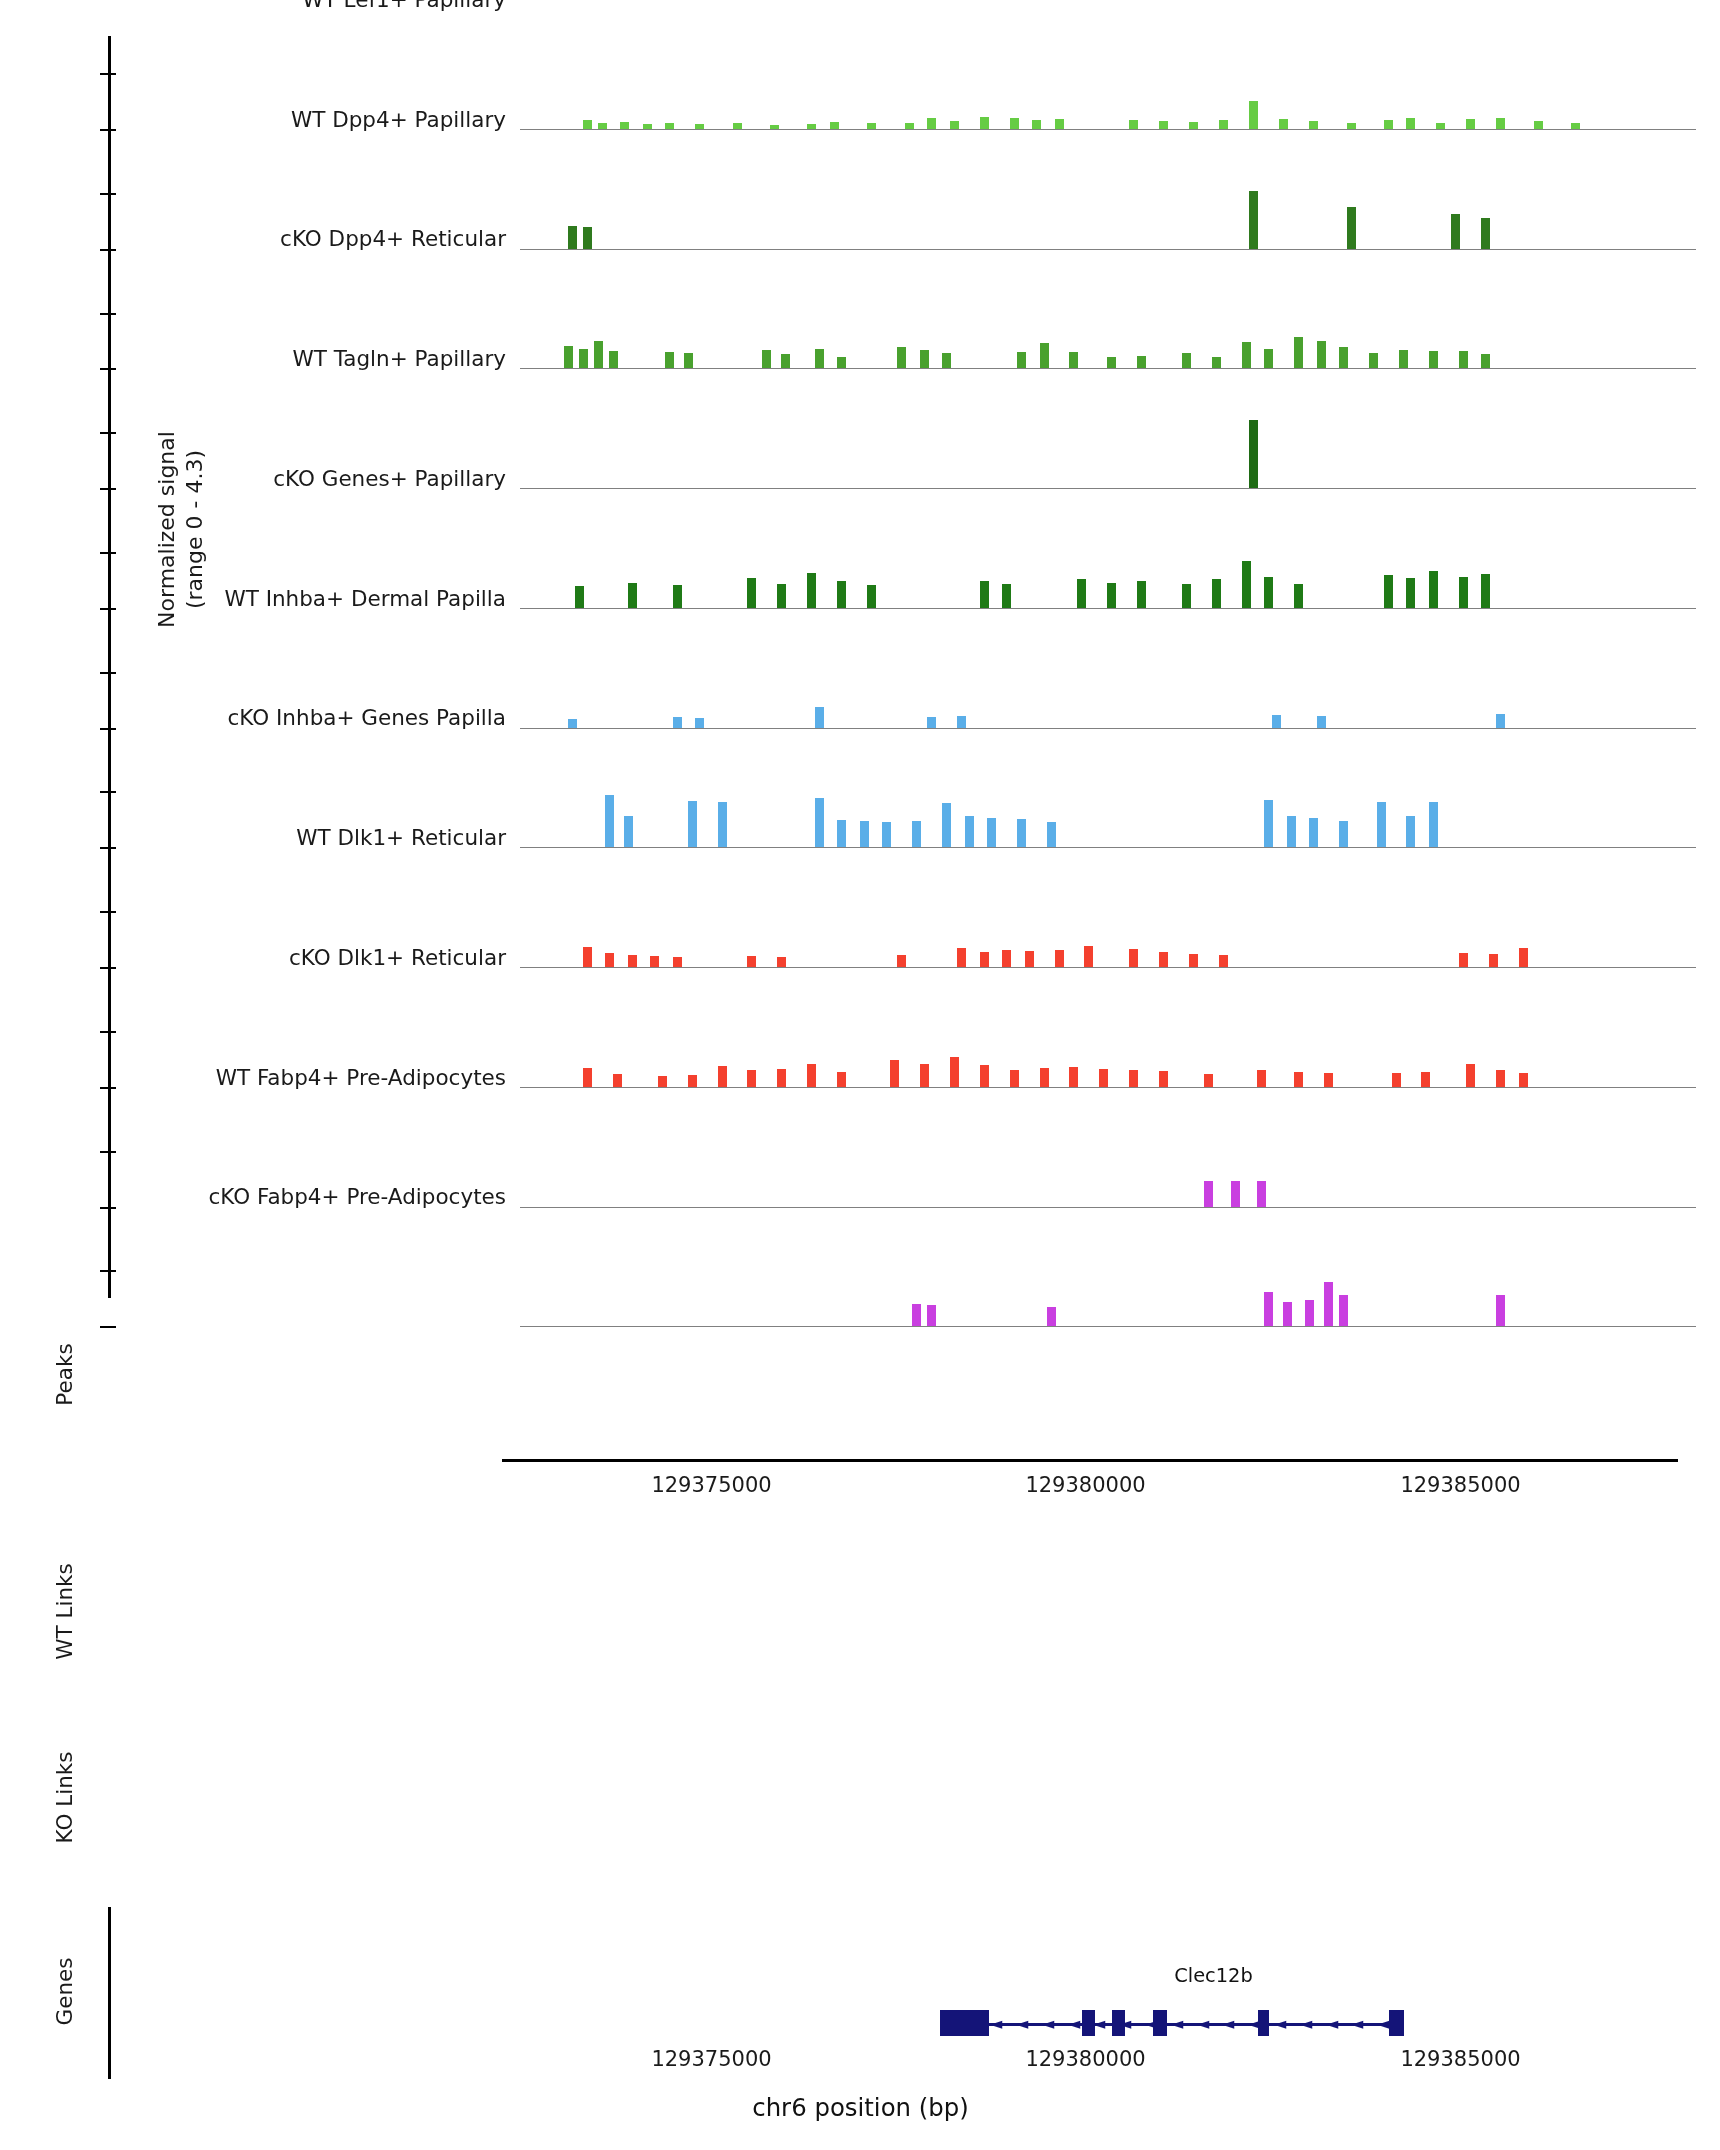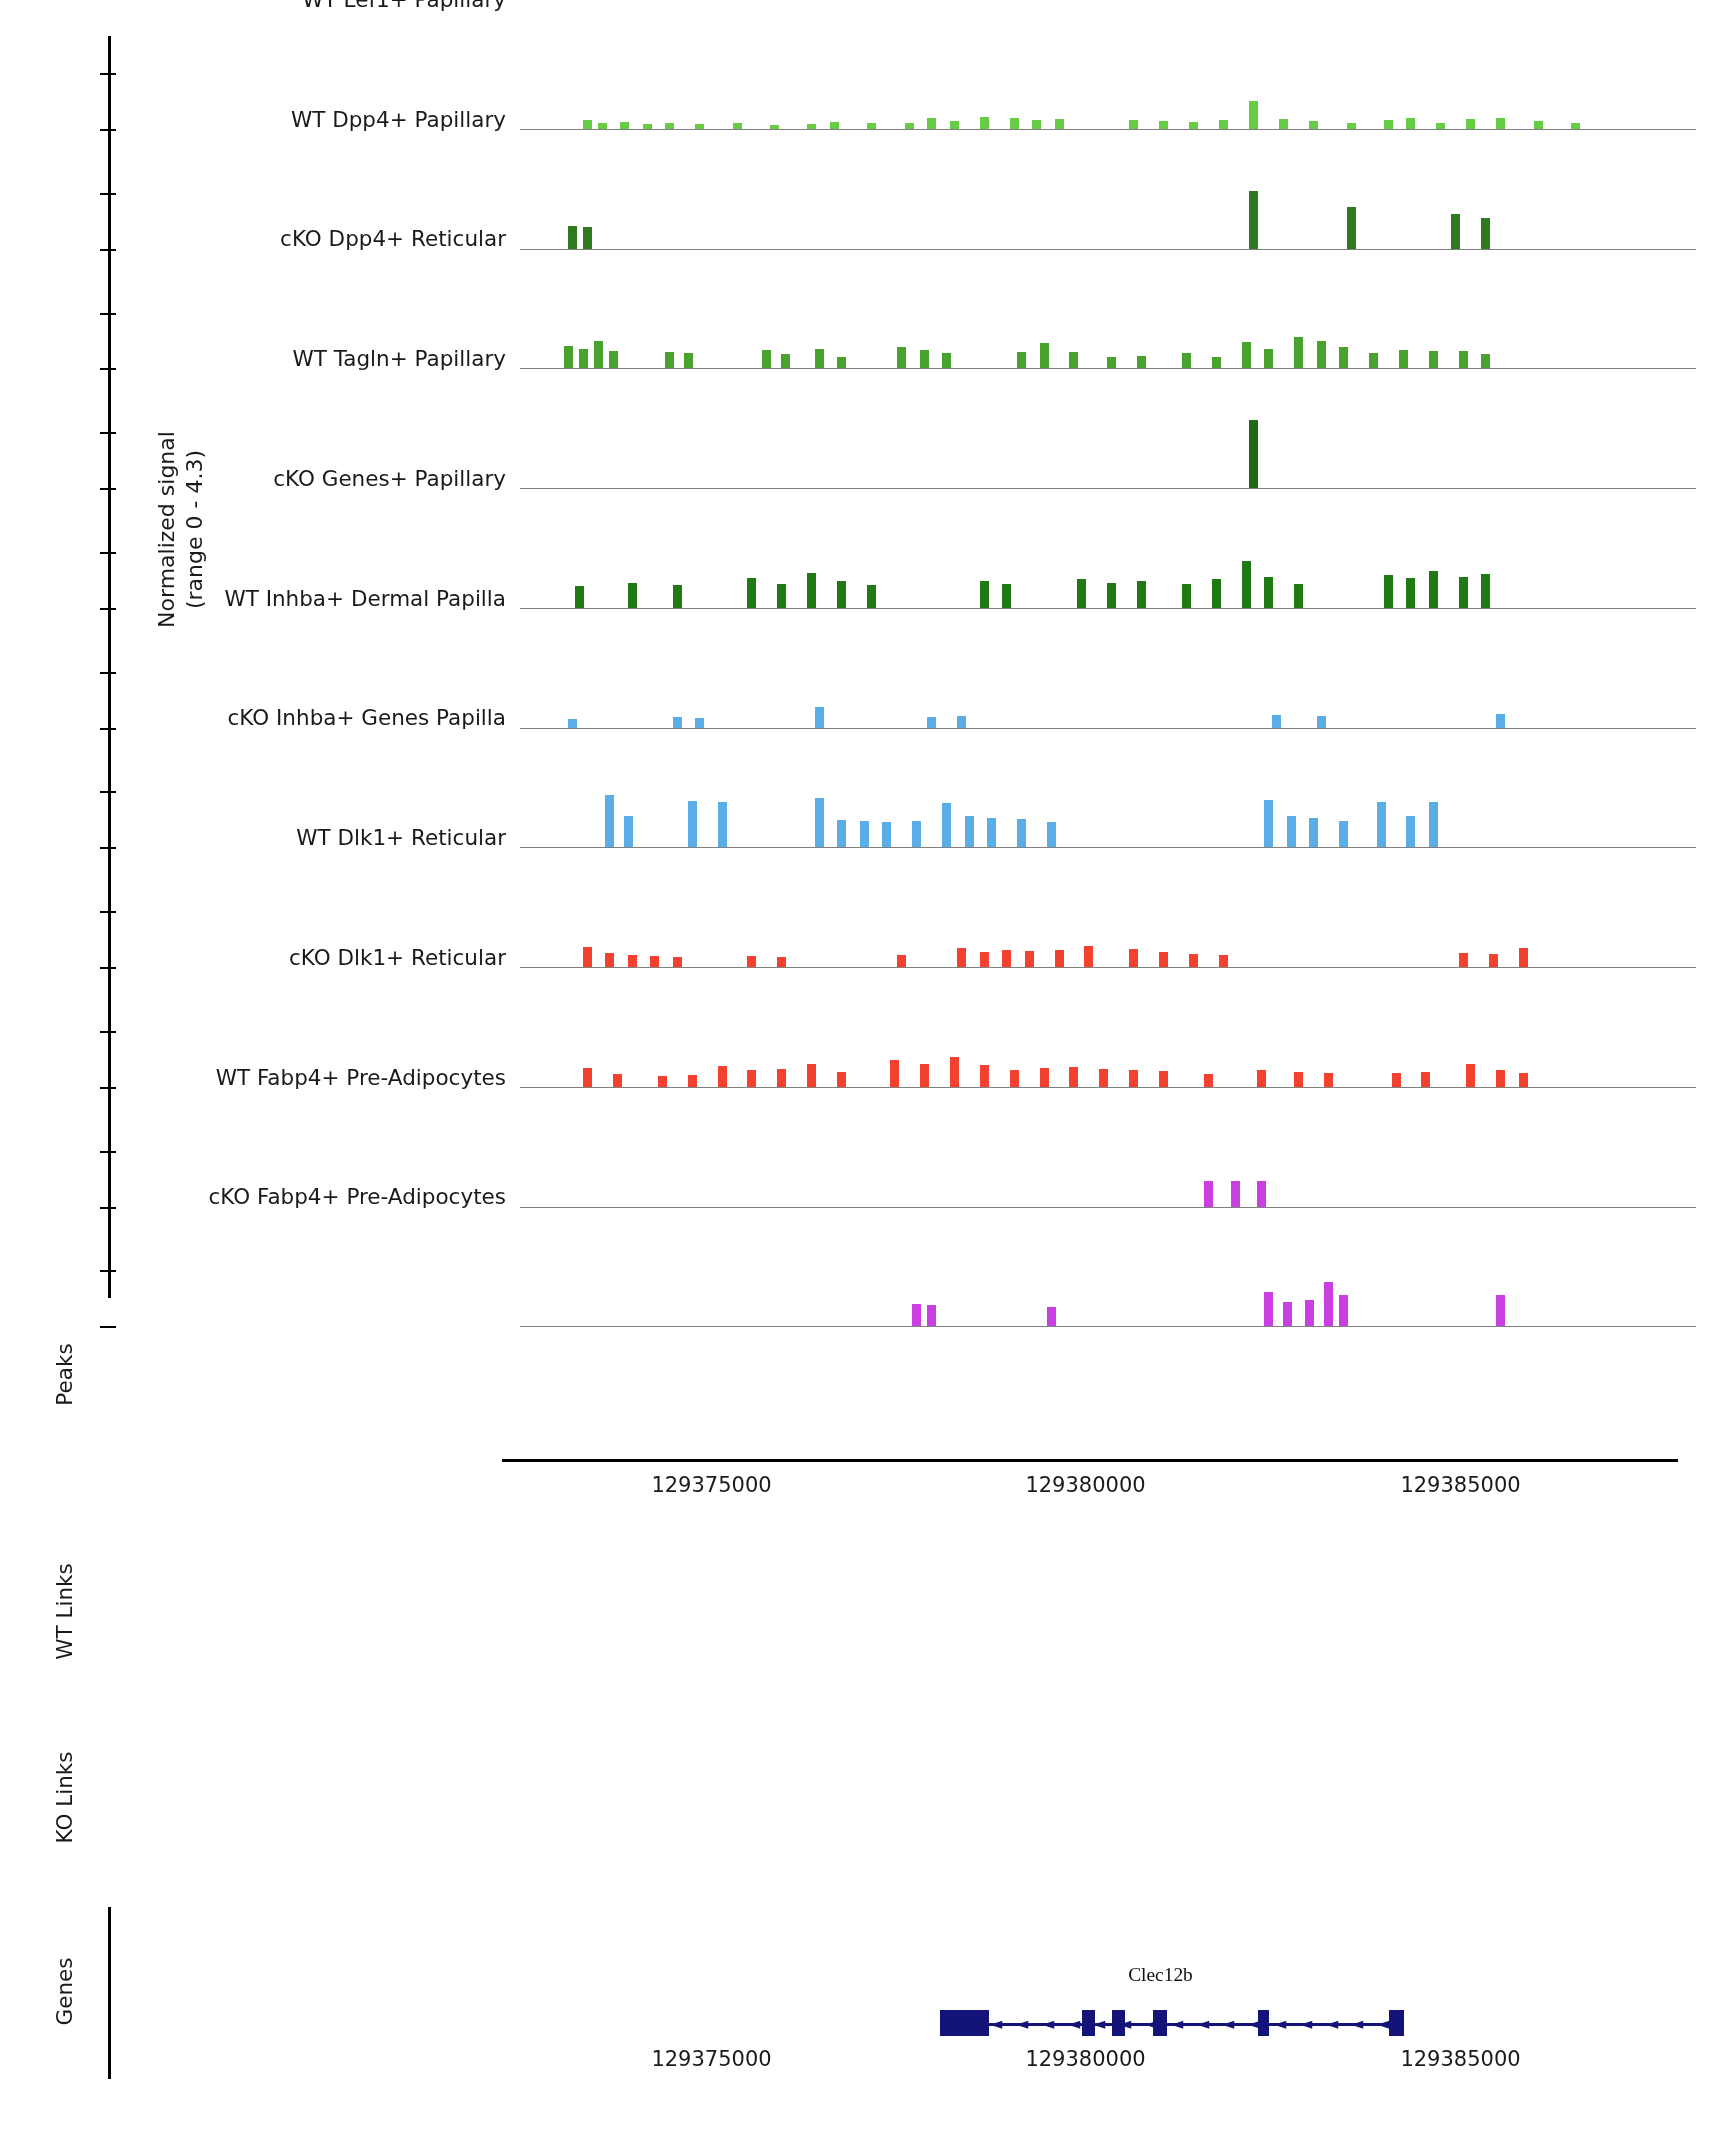--- a/index.html
+++ b/index.html
@@ -320,21 +320,21 @@
     </div>
 
   <div class="posaxis" style="top:1459px;"></div>
   <div id="xticks-top">
       <div class="postick" style="left: 597px; top: 1473px;">129375000</div>
       <div class="postick" style="left: 971px; top: 1473px;">129380000</div>
       <div class="postick" style="left: 1346px; top: 1473px;">129385000</div>
     </div>
 
   <div id="gene-track">
-      <div class="gene-name" style="left: 1017px; top: 1964px; width: 287px; font-family: Liberation Serif, serif;">Clec12b</div>
+      <div class="gene-name" style="left: 1070px; top: 1964px; width: 287px;">Clec12b</div>
       <div class="gene-line" style="left: 940px; width: 464px; top: 2023px;"></div>
       <div class="gene-exon" style="left: 940px; width: 49px; top: 2010px; height: 26px;"></div>
       <div class="gene-exon" style="left: 1082px; width: 12.7px; top: 2010px; height: 26px;"></div>
       <div class="gene-exon" style="left: 1112px; width: 12.7px; top: 2010px; height: 26px;"></div>
       <div class="gene-exon" style="left: 1153px; width: 13.5px; top: 2010px; height: 26px;"></div>
       <div class="gene-exon" style="left: 1258px; width: 11.2px; top: 2010px; height: 26px;"></div>
       <div class="gene-exon" style="left: 1389px; width: 15px; top: 2010px; height: 26px;"></div>
       <div class="arrow" style="left: 990px; top: 2016px;">◄</div>
       <div class="arrow" style="left: 1016px; top: 2016px;">◄</div>
       <div class="arrow" style="left: 1042px; top: 2016px;">◄</div>
@@ -352,20 +352,21 @@
       <div class="arrow" style="left: 1351px; top: 2016px;">◄</div>
       <div class="arrow" style="left: 1377px; top: 2016px;">◄</div>
     </div>
 
   <div id="xticks-bottom">
       <div class="postick" style="left: 597px; top: 2047px;">129375000</div>
       <div class="postick" style="left: 971px; top: 2047px;">129380000</div>
       <div class="postick" style="left: 1346px; top: 2047px;">129385000</div>
     </div>
 
+  <div class="xlabel" style="left:0;top:2093px;">chr6 position (bp)</div>
 
 <div class="tickmark" style="top: 129px;"></div>
     <div class="tickmark" style="top: 73px;"></div>
     <div class="tickmark" style="top: 249px;"></div>
     <div class="tickmark" style="top: 193px;"></div>
     <div class="tickmark" style="top: 368px;"></div>
     <div class="tickmark" style="top: 313px;"></div>
     <div class="tickmark" style="top: 488px;"></div>
     <div class="tickmark" style="top: 432px;"></div>
     <div class="tickmark" style="top: 608px;"></div>

